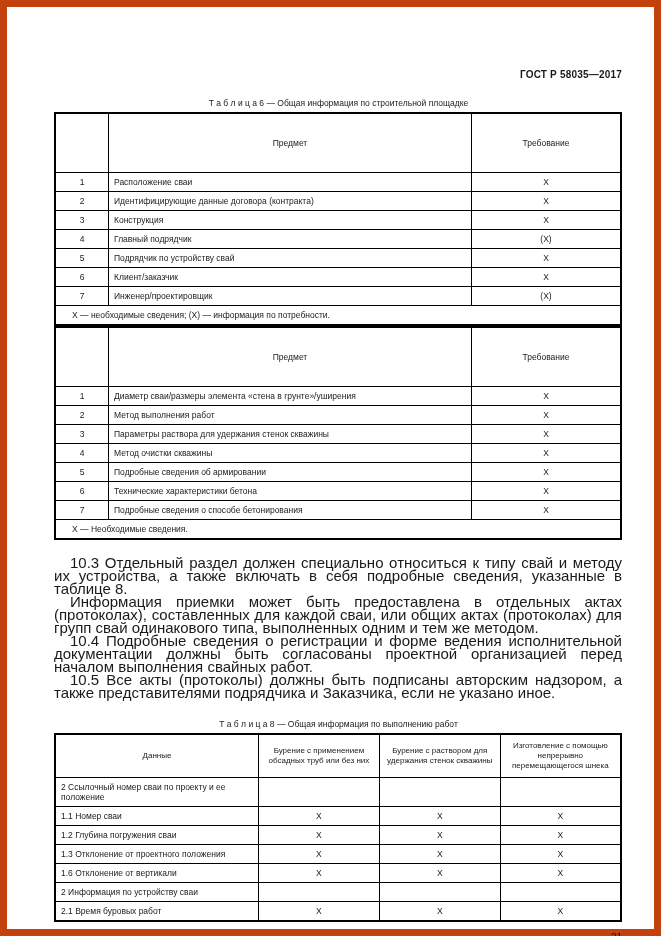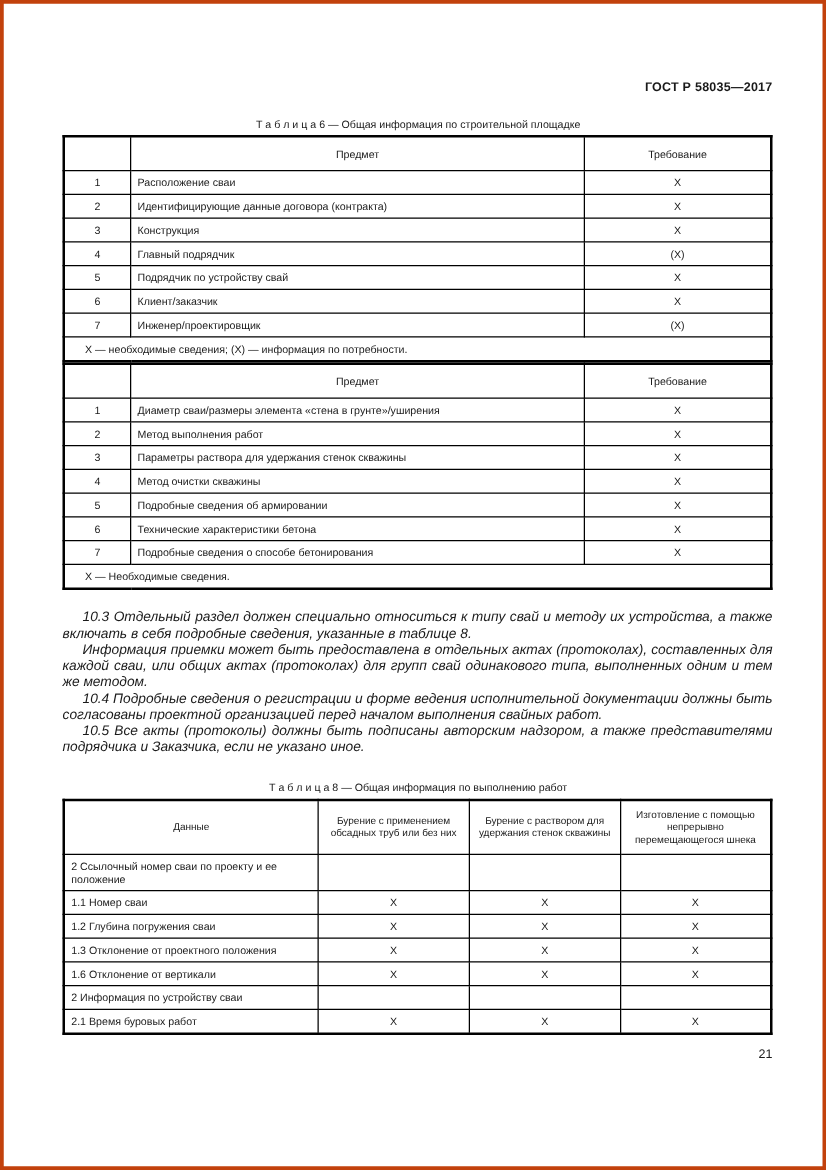--- a/index.html
+++ b/index.html
@@ -7,21 +7,21 @@
     width: 661px; height: 936px;
     background: #ffffff;
     font-family: "Liberation Sans", "DejaVu Sans", sans-serif;
     color: #1a1a1a;
     position: relative;
   }
   .page {
     position: absolute; top: 0; left: 0;
     width: 661px; height: 936px;
     box-sizing: border-box;
-    border: 3px solid #c2410c;
+    border: 7px solid #c2410c;
     background: #fff;
   }
   .inner {
     position: absolute; left: 47px; top: 62px; width: 568px;
   }
   .doc-header {
     text-align: right;
     font-size: 10px; font-weight: bold;
     letter-spacing: 0.2px;
     margin-bottom: 18px;
@@ -41,31 +41,30 @@
   }
   td, th {
     border: 1px solid #000;
     font-size: 8.5px;
     font-weight: normal;
     padding: 4px 5px;
     vertical-align: middle;
     line-height: 10px;
     overflow: hidden;
   }
-  th { text-align: center; padding: 8px 4px; }
+  th { text-align: center; padding: 24px 4px; }
   .col-num { width: 44px; }
   .col-req { width: 140px; }
   td.c { text-align: center; }
   tr.footnote td { padding: 4px 5px 4px 16px; }
   .bodytext {
     margin-top: 16px;
-    font-size: 11px;
+    font-size: 15px;
     line-height: 13px;
     text-align: justify;
-    font-style: italic;
   }
   .bodytext p { margin: 0; text-indent: 16px; }
   .t8 .col-data { width: 192px; }
   .t8 th { font-size: 8px; line-height: 10px; padding: 6px 5px; }
   .page-number {
     margin-top: 10px;
     text-align: right;
     font-size: 10px;
   }
 </style>

